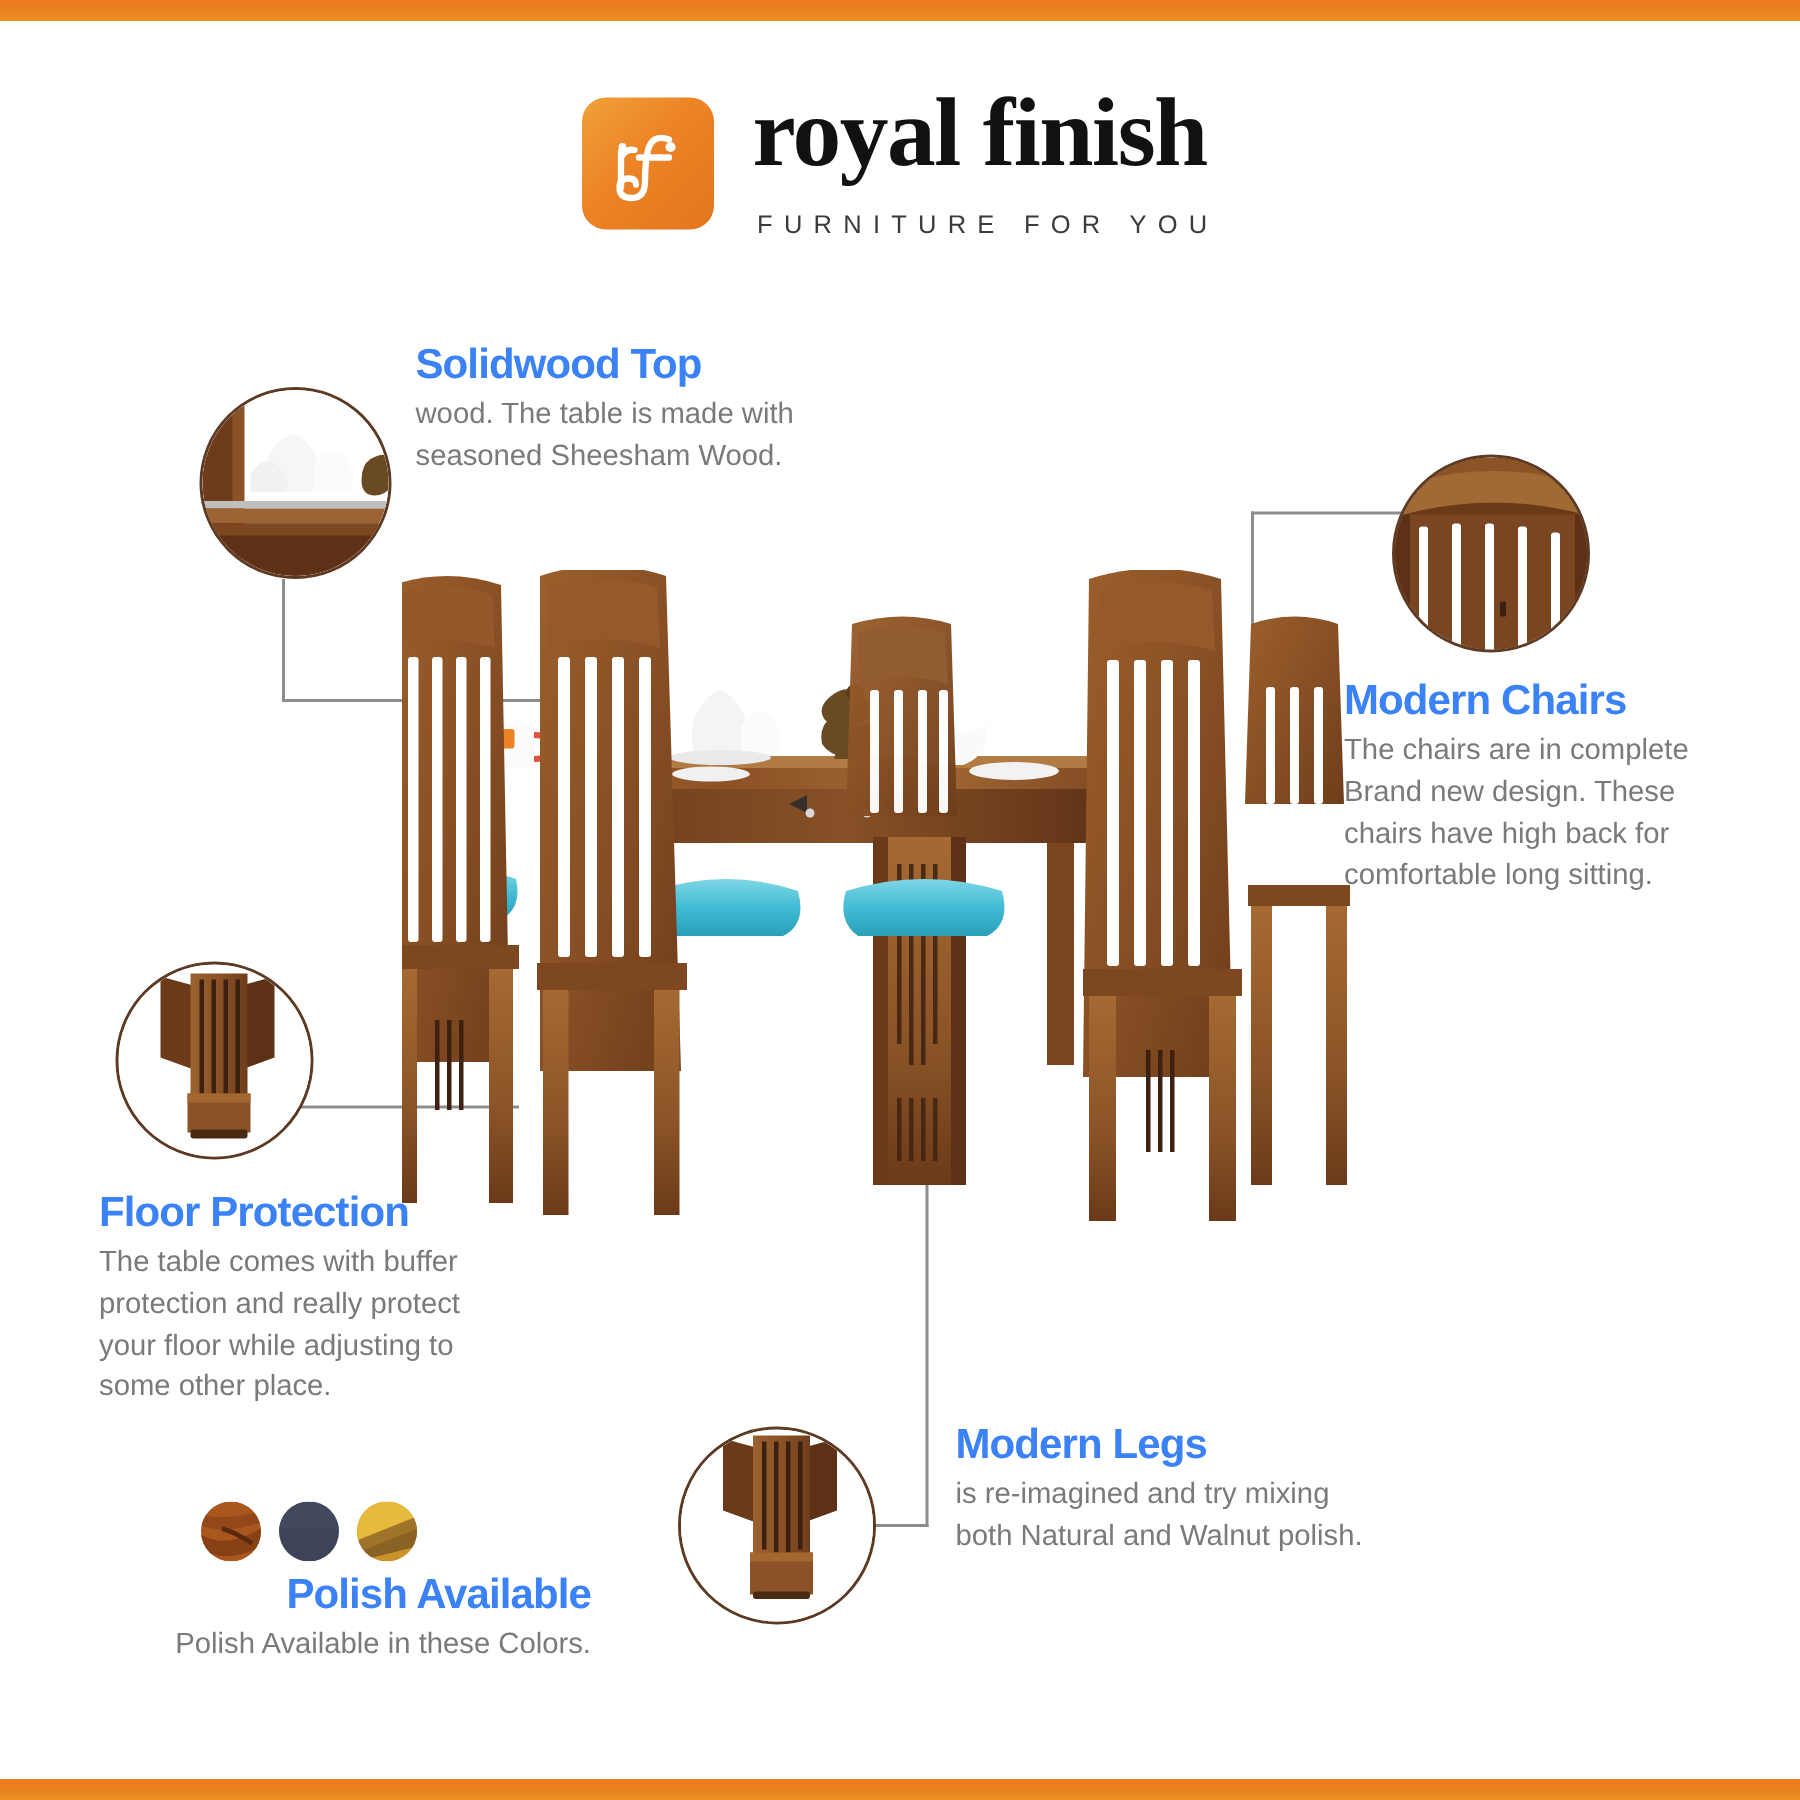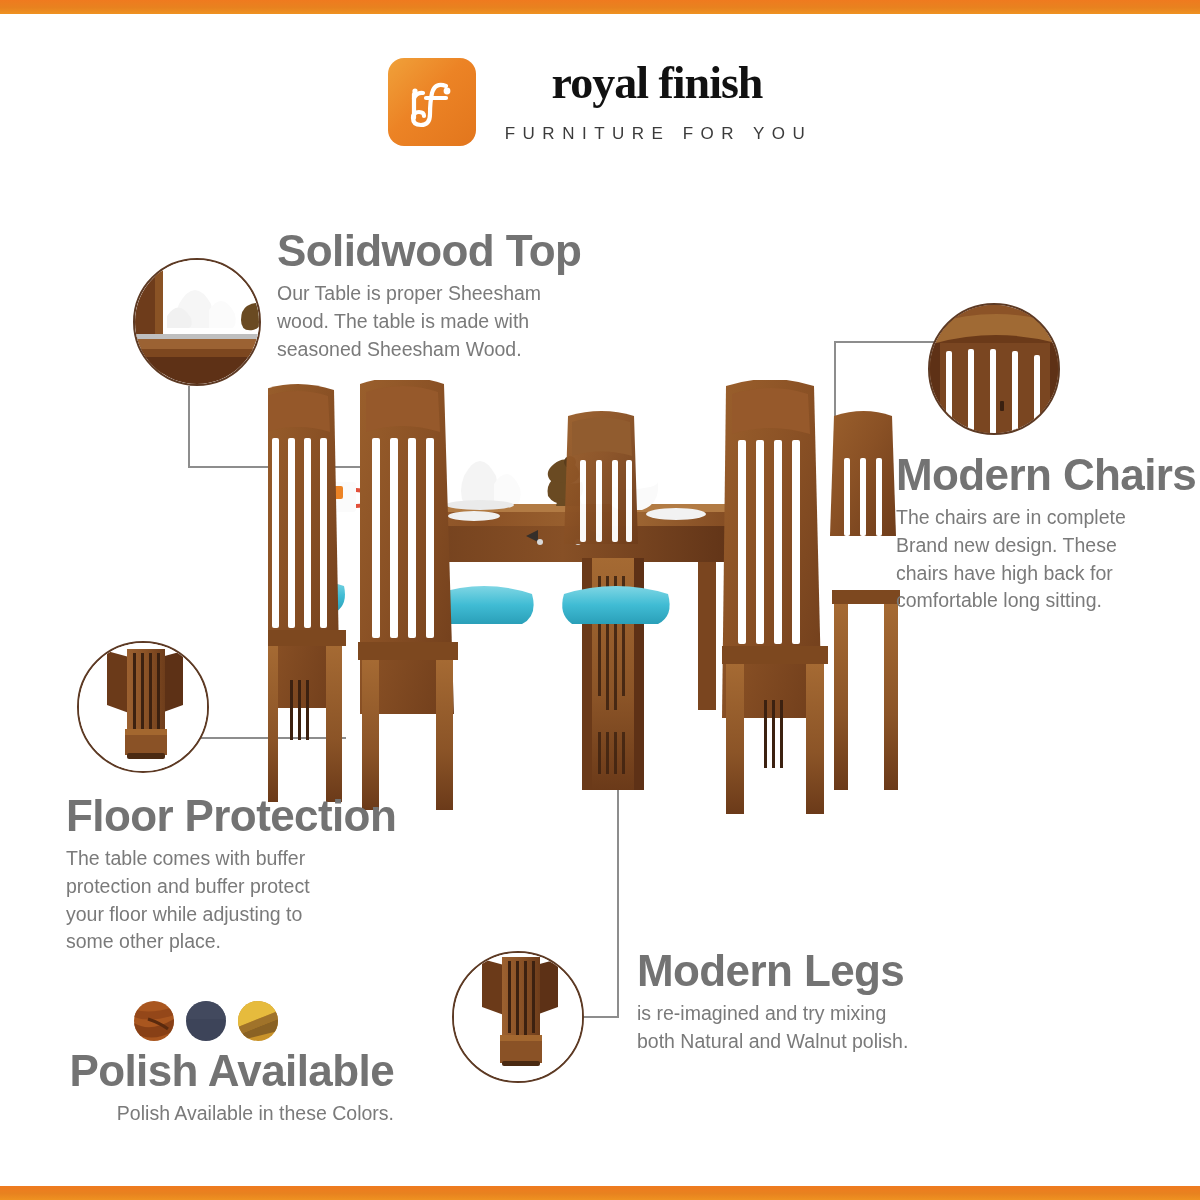--- a/index.html
+++ b/index.html
@@ -50,42 +50,41 @@
   }
   .logo-mark svg { display: block; }
   .logo-words {
     display: flex;
     flex-direction: column;
     justify-content: center;
   }
   .logo-wordmark {
     font-family: "Liberation Serif", serif;
     font-weight: bold;
-    font-size: 46px;
+    font-size: 65px;
     line-height: 0.98;
     color: #111111;
     letter-spacing: -1px;
-    text-align: center;
   }
   .logo-tagline {
     font-family: "Liberation Sans", sans-serif;
     font-size: 17px;
     letter-spacing: 7.5px;
     color: #3b3b3b;
     margin-top: 18px;
     padding-left: 3px;
   }
 
   
   .callout { position: absolute; }
   .callout-title {
     font-family: "Liberation Sans", sans-serif;
     font-weight: bold;
-    color: #737373;
-    font-size: 44px;
+    color: #3b82f6;
+    font-size: 28px;
     line-height: 1.05;
     letter-spacing: -0.6px;
     margin: 0 0 6px 0;
     white-space: nowrap;
   }
   .callout-body {
     font-family: "Liberation Sans", sans-serif;
     color: #7a7a7a;
     font-size: 19.5px;
     line-height: 1.42;
@@ -353,21 +352,20 @@
       <rect x="0" y="79" width="128" height="10" fill="#9b6233"></rect>
       <rect x="0" y="89" width="128" height="39" fill="#5e3116"></rect>
       <rect x="0" y="89" width="128" height="8" fill="#7d471f"></rect>
 
       <path d="M112 46 q14 -8 16 6 q2 14 -10 18 q-12 2 -12 -10 q0 -10 6 -14 z" fill="#6a4a22"></path>
     </svg>
   </div>
   <div class="callout" style="left:277px; top:228px; width:300px;">
     <h2 class="callout-title">Solidwood Top</h2>
     <p class="callout-body">
-      <span>Our Table is proper Sheesham</span>
       <span>wood. The table is made with</span>
       <span>seasoned Sheesham Wood.</span>
     </p>
   </div>
 
   <div class="inset" style="left:928px; top:303px; width:132px; height:132px;">
     <svg width="132" height="132" viewBox="0 0 132 132">
       <rect x="0" y="0" width="132" height="132" fill="#6b3a19"></rect>
       <path d="M0 0 L132 0 L132 132 L0 132 Z" fill="url(#x)"></path>
       <rect x="0" y="0" width="132" height="30" fill="#8c5327"></rect>
@@ -420,21 +418,21 @@
       <rect x="46" y="86" width="42" height="26" fill="#8a5226"></rect>
       <rect x="46" y="86" width="42" height="6" fill="#a3672f"></rect>
 
       <rect x="48" y="110" width="38" height="6" rx="2" fill="#4a2a12"></rect>
     </svg>
   </div>
   <div class="callout" style="left:66px; top:793px; width:300px;">
     <h2 class="callout-title">Floor Protection</h2>
     <p class="callout-body">
       <span>The table comes with buffer</span>
-      <span>protection and buffer protect</span>
+      <span>protection and really protect</span>
       <span>your floor while adjusting to</span>
       <span>some other place.</span>
     </p>
   </div>
 
   <div class="inset" style="left:452px; top:951px; width:132px; height:132px;">
     <svg width="132" height="132" viewBox="0 0 132 132">
       <rect x="0" y="0" width="132" height="132" fill="#ffffff"></rect>
       <path d="M28 6 L50 12 L50 62 L28 54 Z" fill="#6b3a19"></path>
       <path d="M104 6 L82 12 L82 62 L104 54 Z" fill="#5d3116"></path>

